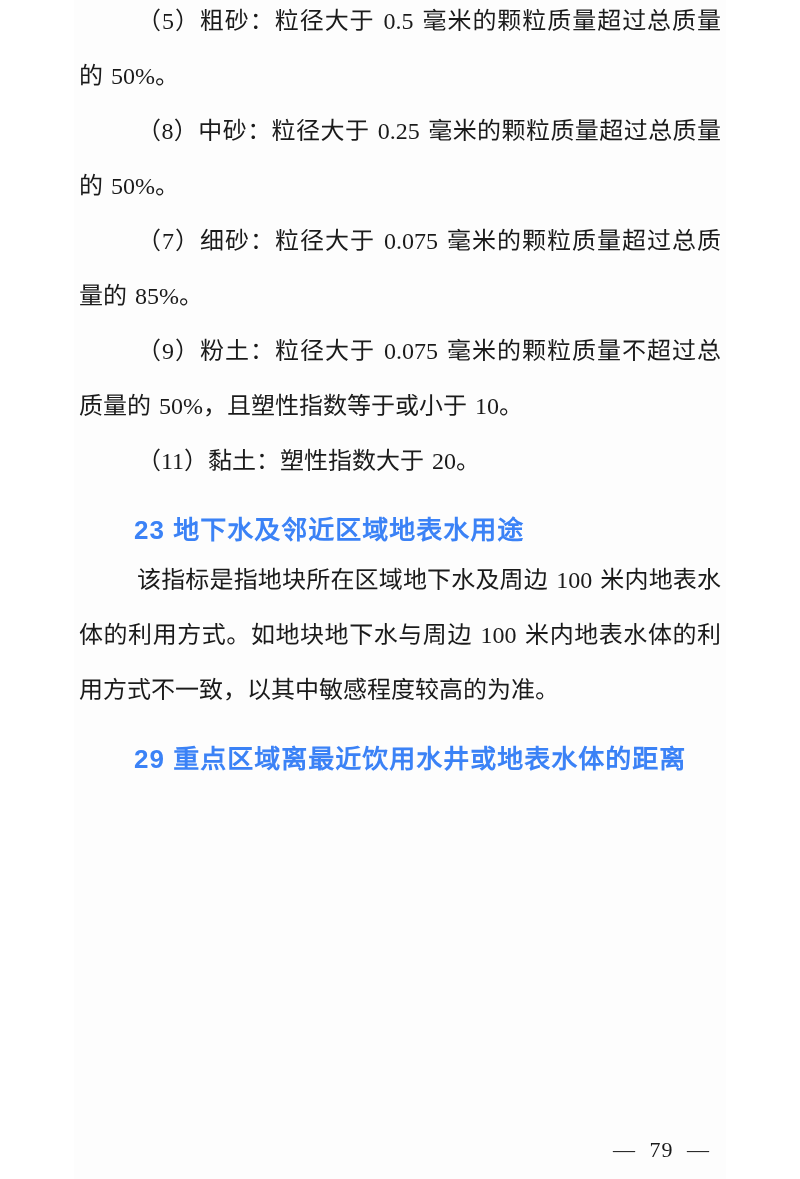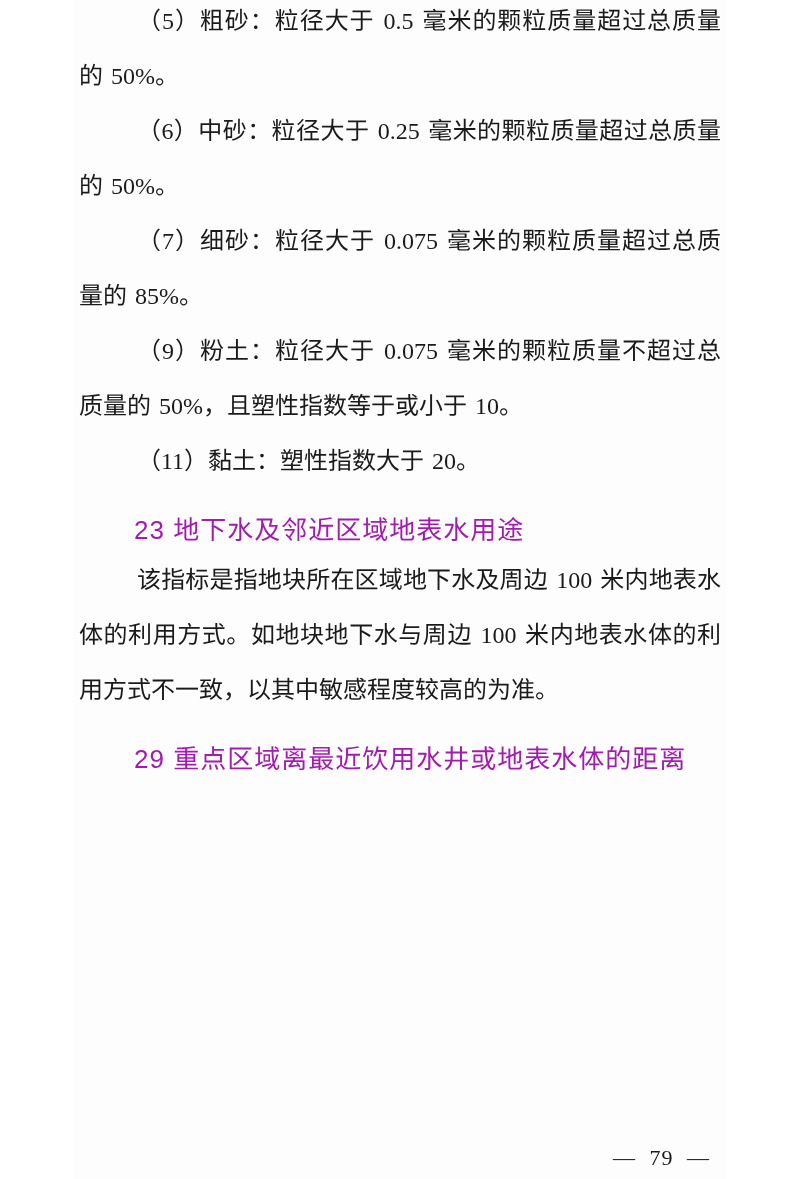--- a/index.html
+++ b/index.html
@@ -31,47 +31,47 @@
     text-indent: 58px;
     text-align: justify;
     letter-spacing: 0px;
     word-spacing: 2px;
     line-break: strict;
   }
   .section-heading {
     margin: 23px 0 5px 0;
     font-size: 26px;
     line-height: 36px;
-    font-weight: normal;
+    font-weight: bold;
     font-family: "Liberation Sans", "DejaVu Sans", sans-serif;
-    color: #a21caf;
+    color: #3b82f6;
     text-indent: 55px;
     letter-spacing: 1px;
   }
   .page-number {
     position: absolute;
     right: 16px;
-    bottom: 10px;
+    bottom: 18px;
     font-size: 22px;
     line-height: 1;
     letter-spacing: 1px;
     word-spacing: 7px;
     color: #1a1a1a;
     font-family: "Liberation Serif", "DejaVu Serif", serif;
   }
 </style>
 </head>
 <body>
 
 <div class="page">
   <div class="content">
 
     <p class="body-para">（5）粗砂：粒径大于 0.5 毫米的颗粒质量超过总质量的 50%。</p>
 
-    <p class="body-para">（6）中砂：粒径大于 0.25 毫米的颗粒质量超过总质量的 50%。</p>
+    <p class="body-para">（8）中砂：粒径大于 0.25 毫米的颗粒质量超过总质量的 50%。</p>
 
     <p class="body-para">（7）细砂：粒径大于 0.075 毫米的颗粒质量超过总质量的 85%。</p>
 
 
     <p class="body-para">（9）粉土：粒径大于 0.075 毫米的颗粒质量不超过总质量的 50%，且塑性指数等于或小于 10。</p>
 
 
     <p class="body-para">（11）黏土：塑性指数大于 20。</p>
 
     <h2 class="section-heading">23 地下水及邻近区域地表水用途</h2>

